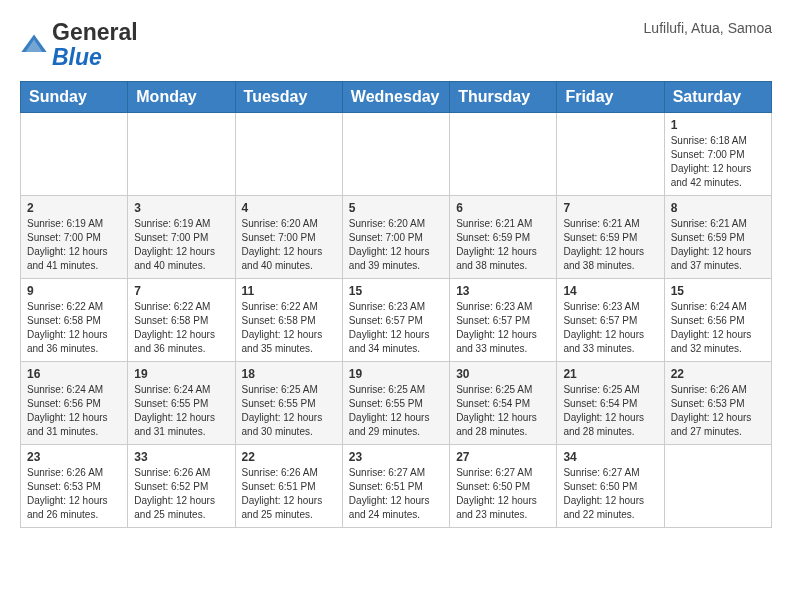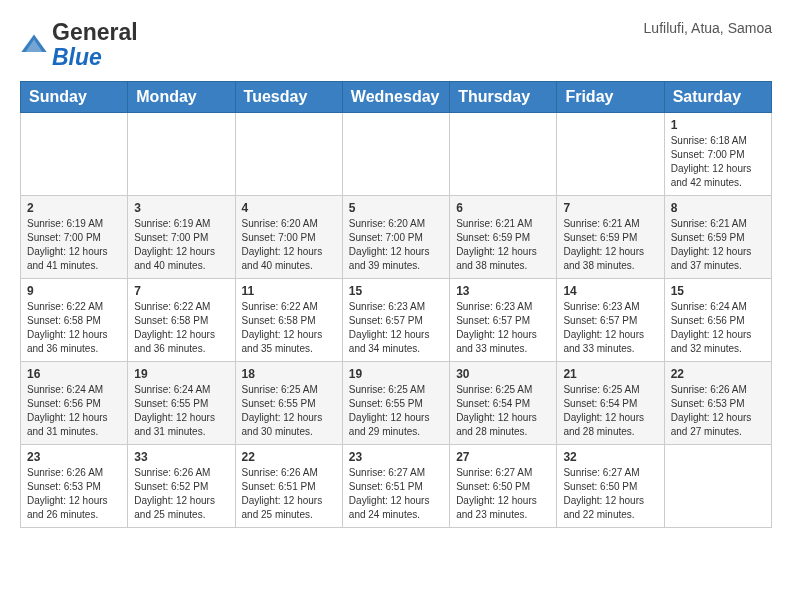--- a/index.html
+++ b/index.html
@@ -322,21 +322,21 @@
 and 24 minutes.</div>
         </td>
         <td>
           <span class="day-num">27</span>
           <div class="day-info" style="white-space: pre-line;">Sunrise: 6:27 AM
 Sunset: 6:50 PM
 Daylight: 12 hours
 and 23 minutes.</div>
         </td>
         <td>
-          <span class="day-num">32</span>
+          <span class="day-num">34</span>
           <div class="day-info" style="white-space: pre-line;">Sunrise: 6:27 AM
 Sunset: 6:50 PM
 Daylight: 12 hours
 and 22 minutes.</div>
         </td>
         <td class="empty-cell"></td>
       </tr>
     </tbody>
 </table>
 

